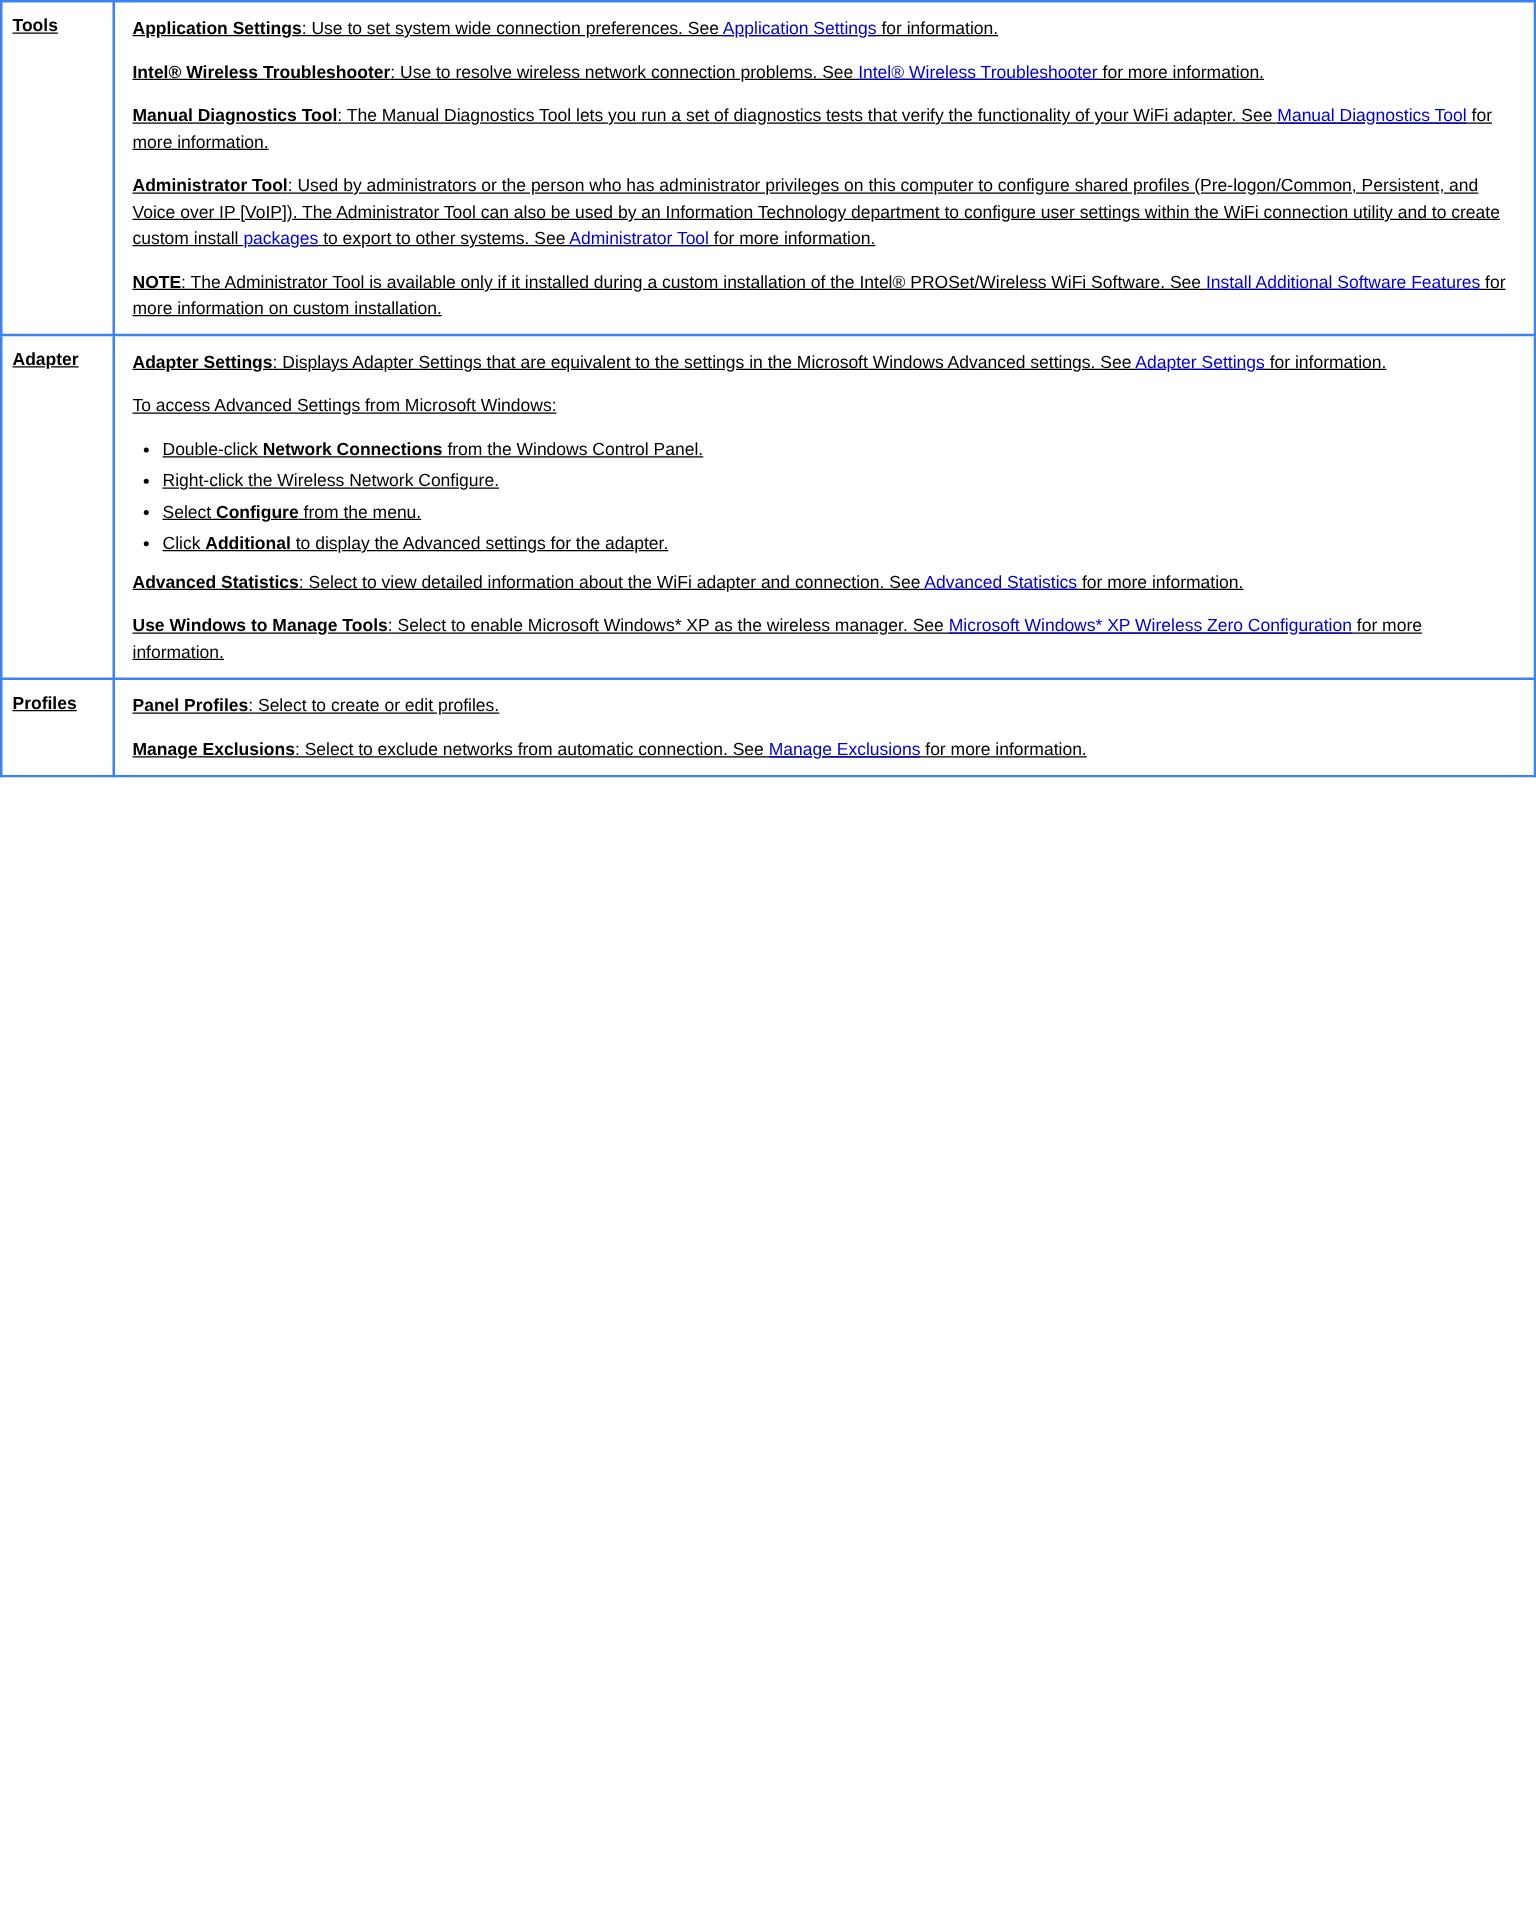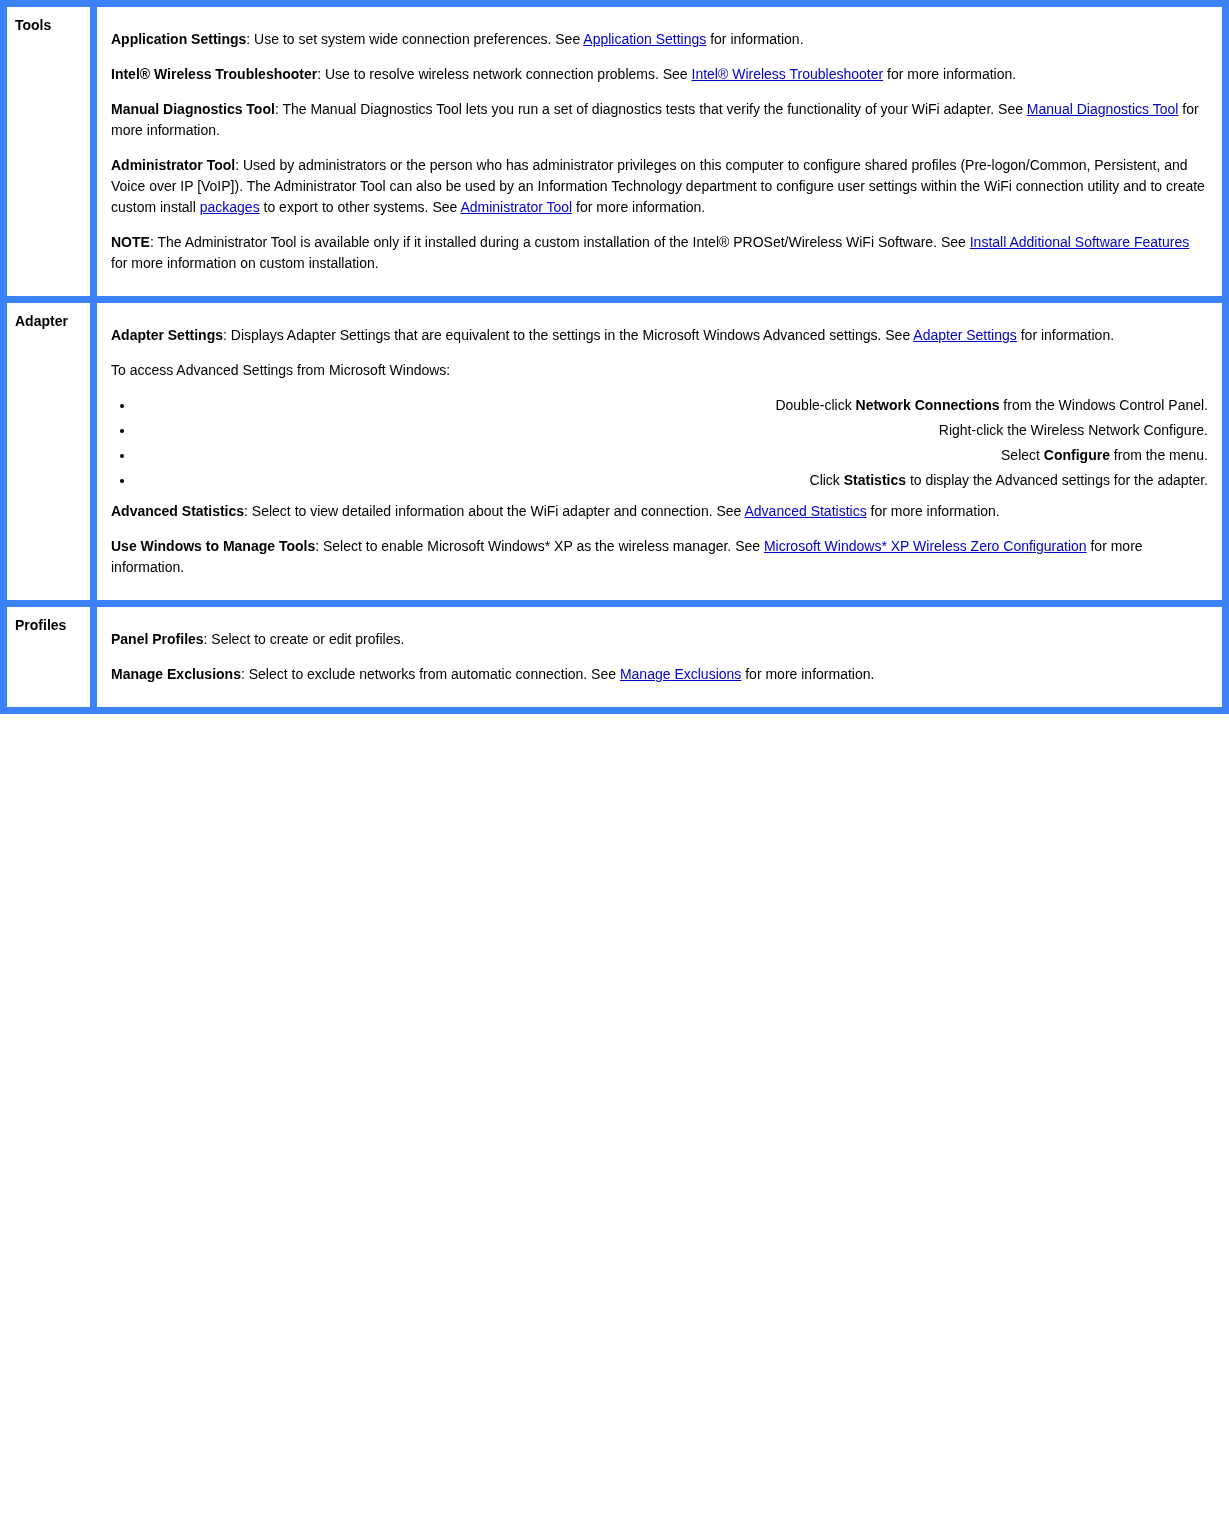--- a/index.html
+++ b/index.html
@@ -13,49 +13,49 @@
       background: #ffffff;
       color: #000000;
       width: 1229px;
     }
     table {
       width: 100%;
       border-collapse: collapse;
       border: 1px solid #000;
     }
     td {
-      border: 7px solid #3b82f6;
+      border: 2px solid #3b82f6;
       vertical-align: top;
       padding: 8px 10px;
+      text-decoration: underline;
     }
     .category-cell {
       width: 90px;
       font-weight: bold;
       font-size: 14px;
       white-space: nowrap;
       vertical-align: top;
       padding: 10px 8px;
     }
     .content-cell {
-      padding: 22px 14px;
+      padding: 10px 14px;
       line-height: 1.5;
     }
     .content-cell p {
       margin-bottom: 14px;
     }
     .content-cell p:last-child {
       margin-bottom: 0;
     }
     a {
       color: #0000cc;
       text-decoration: underline;
     }
     ul {
       margin: 6px 0 10px 24px;
-      text-align: right;
     }
     ul li {
       margin-bottom: 4px;
     }
   </style>
 </head>
 <body>
 
 <table>
 
@@ -88,21 +88,21 @@
       <p>
         <strong>Adapter Settings</strong>: Displays Adapter Settings that are equivalent to the settings in the Microsoft Windows Advanced settings. See <a href="#">Adapter Settings</a> for information.
       </p>
       <p>
         To access Advanced Settings from Microsoft Windows:
       </p>
       <ul>
         <li>Double-click <strong>Network Connections</strong> from the Windows Control Panel.</li>
         <li>Right-click the Wireless Network Configure.</li>
         <li>Select <strong>Configure</strong> from the menu.</li>
-        <li>Click <strong>Statistics</strong> to display the Advanced settings for the adapter.</li>
+        <li>Click <strong>Additional</strong> to display the Advanced settings for the adapter.</li>
       </ul>
       <p>
         <strong>Advanced Statistics</strong>: Select to view detailed information about the WiFi adapter and connection. See <a href="#">Advanced Statistics</a> for more information.
       </p>
       <p>
         <strong>Use Windows to Manage Tools</strong>: Select to enable Microsoft Windows* XP as the wireless manager. See <a href="#">Microsoft Windows* XP Wireless Zero Configuration</a> for more information.
       </p>
     </td>
   </tr>
 

